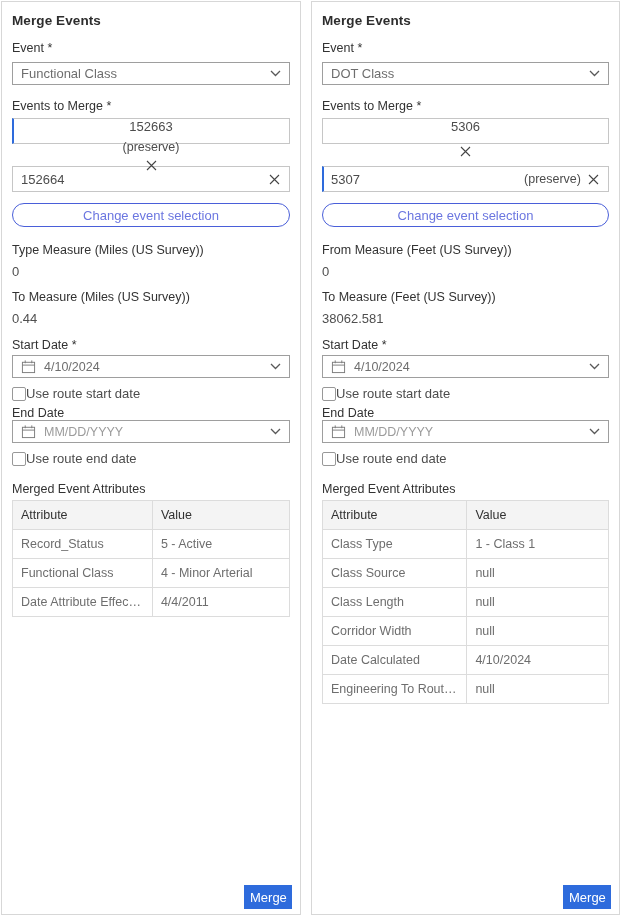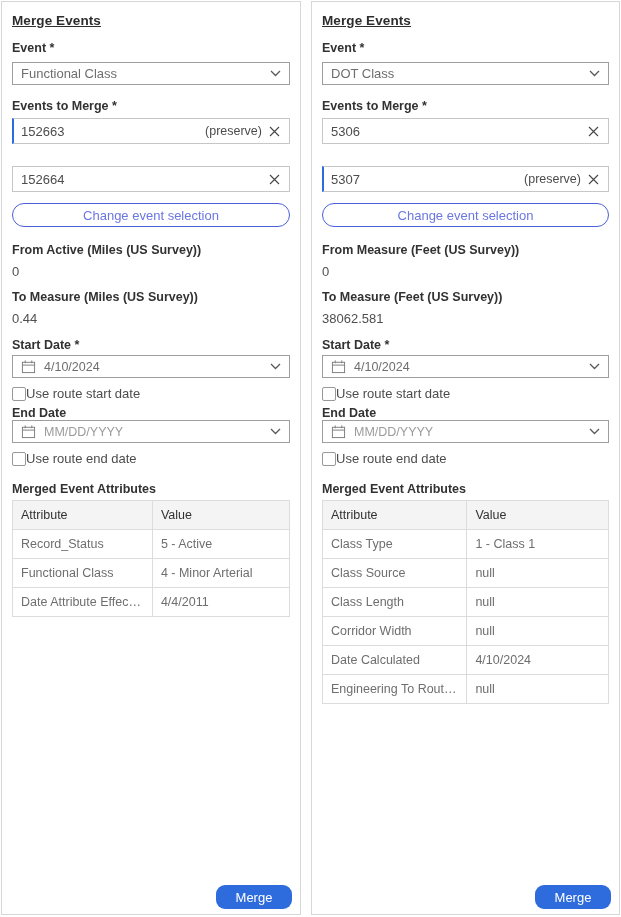--- a/index.html
+++ b/index.html
@@ -13,25 +13,25 @@
 
   .panel {
     position:absolute; top:1px; height:914px; background:#fff;
     border:1px solid #d7d7d7; padding:0 10px;
   }
   .panel-left  { left:1px;   width:300px; }
   .panel-right { left:311px; width:309px; }
 
   .panel-title {
     margin:0; padding-top:11px; font-size:13.5px; line-height:15px;
-    font-weight:700; color:#2d2d2d; letter-spacing:.1px;text-decoration:underline;
+    font-weight:700; color:#2d2d2d; letter-spacing:.1px;
   }
 
   .field-label {
-    font-size:12.5px; line-height:14px; font-weight:700; color:#323232;
+    font-size:12.5px; line-height:14px; font-weight:400; color:#323232;
   }
   .lbl-event   { margin-top:13px; }
   .lbl-etm     { margin-top:14px; }
   .lbl-measure { margin-top:16px; }
   .lbl-measure2{ margin-top:11px; }
   .lbl-start   { margin-top:12px; }
   .lbl-end     { margin-top:5px;  }
   .lbl-attrs   { margin-top:16px; }
 
   .field-value {
@@ -41,21 +41,21 @@
   .select {
     margin-top:7px; height:23px; border:1px solid #9e9e9e; background:#fff;
     display:flex; align-items:center; padding:0 8px; cursor:pointer;
   }
   .select-text { flex:1; font-size:13px; color:#6e6e6e; white-space:nowrap; overflow:hidden; }
 
   .merge-item {
     height:26px; border:1px solid #c6c6c6; background:#fff;
     display:flex; align-items:center; padding:0 8px; gap:6px;
   }
-  .mi-1 { margin-top:5px; }
+  .mi-1 { margin-top:5px;flex-direction:column; }
   .mi-2 { margin-top:22px; }
   .merge-item[data-preserved="true"] { border-left:2px solid #2e6bdc; padding-left:7px; }
   .mi-value { flex:1; font-size:13px; color:#4c4c4c; }
   .mi-preserve { font-size:12.5px; color:#4c4c4c; }
   .mi-remove { background:none; border:none; padding:0 1px; cursor:pointer; display:flex; align-items:center; }
 
   .change-btn {
     margin-top:11px; width:100%; height:24px; background:#fff;
     border:1px solid #4a5fd9; color:#6b76e0; font-size:13px;
     font-family:inherit; cursor:pointer; border-radius:12px;
@@ -85,22 +85,22 @@
   }
   .attr-table th, .attr-table td {
     border:1px solid #dcdcdc; text-align:left; padding:7px 8px;
     white-space:nowrap; overflow:hidden; text-overflow:ellipsis;
   }
   .attr-table th { background:#f4f4f4; font-weight:400; color:#323232; }
   .attr-table td { color:#6e6e6e; }
   .attr-table th:first-child, .attr-table td:first-child { width:50.5%; }
 
   .merge-btn {
-    position:absolute; right:8px; bottom:5px; width:76px; height:24px;
-    background:#2e6bdc; color:#fff; border:none; border-radius:9px;
+    position:absolute; right:8px; bottom:5px; width:48px; height:24px;
+    background:#2e6bdc; color:#fff; border:none; border-radius:0;
     font-size:13px; font-family:inherit; cursor:pointer;margin-left:38px;
   }
 
   .icon { display:inline-flex; align-items:center; line-height:0; }
 </style>
 </head>
 <body>
 
 <div class="stage">
 
@@ -133,21 +133,21 @@
       <span class="mi-preserve"></span>
       <button class="mi-remove">
         <svg width="11" height="11" viewBox="0 0 11 11">
             <path d="M1 1l9 9M10 1l-9 9" stroke="#454545" stroke-width="1.1"></path>
           </svg>
       </button>
     </div>
 
     <button class="change-btn">Change event selection</button>
 
-    <div class="field-label lbl-measure">From Active (Miles (US Survey))</div>
+    <div class="field-label lbl-measure">Type Measure (Miles (US Survey))</div>
     <div class="field-value">0</div>
 
     <div class="field-label lbl-measure2">To Measure (Miles (US Survey))</div>
     <div class="field-value">0.44</div>
 
     <div class="field-label lbl-start">Start Date *</div>
     <div class="date-input di-start">
       <span class="icon">
         <svg width="15" height="15" viewBox="0 0 16 16">
             <rect x="1.5" y="3.5" width="13" height="11" fill="none" stroke="#7a7a7a"></rect>

